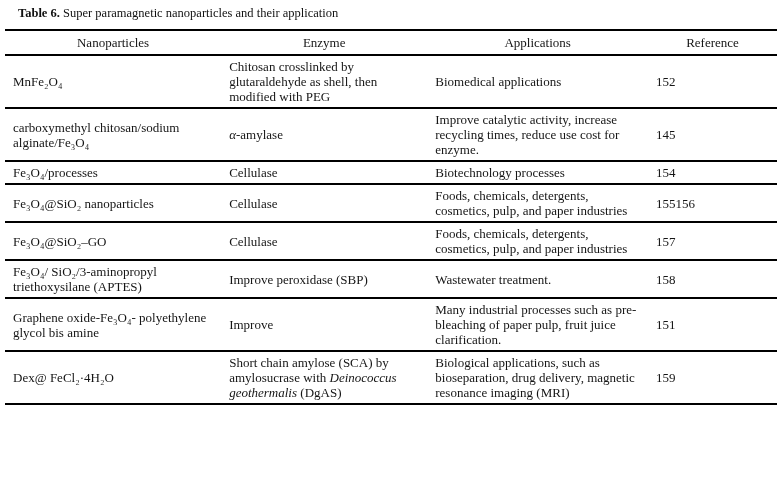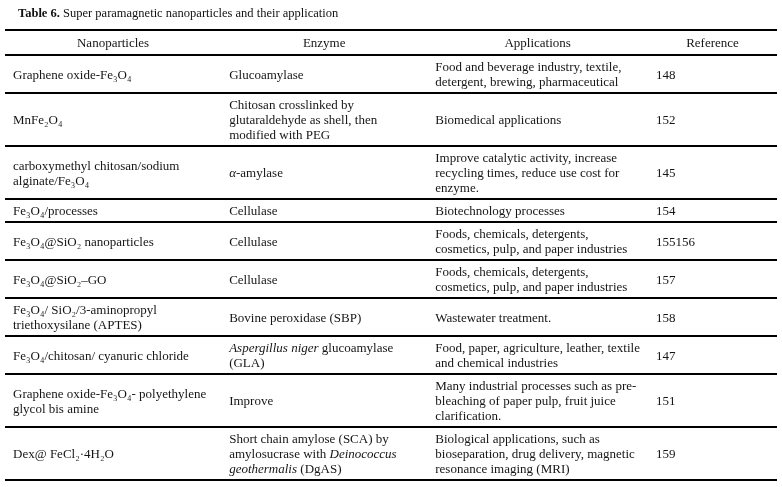--- a/index.html
+++ b/index.html
@@ -65,26 +65,20 @@
   <thead>
     <tr>
       <th>Nanoparticles</th>
       <th>Enzyme</th>
       <th>Applications</th>
       <th>Reference</th>
     </tr>
   </thead>
   <tbody>
     <tr>
-      <td>Graphene oxide-Fe₃O₄</td>
-      <td><span>Glucoamylase</span><span class="it"></span><span></span></td>
-      <td>Food and beverage industry, textile, detergent, brewing, pharmaceutical</td>
-      <td>148</td>
-    </tr>
-    <tr>
       <td>MnFe₂O₄</td>
       <td><span>Chitosan crosslinked by glutaraldehyde as shell, then modified with PEG</span><span class="it"></span><span></span></td>
       <td>Biomedical applications</td>
       <td>152</td>
     </tr>
     <tr>
       <td>carboxymethyl chitosan/sodium alginate/Fe₃O₄</td>
       <td><span></span><span class="it">α</span><span>-amylase</span></td>
       <td>Improve catalytic activity, increase recycling times, reduce use cost for enzyme.</td>
       <td>145</td>
@@ -102,29 +96,23 @@
       <td>155156</td>
     </tr>
     <tr>
       <td>Fe₃O₄@SiO₂–GO</td>
       <td><span>Cellulase</span><span class="it"></span><span></span></td>
       <td>Foods, chemicals, detergents, cosmetics, pulp, and paper industries</td>
       <td>157</td>
     </tr>
     <tr>
       <td>Fe₃O₄/ SiO₂/3-aminopropyl triethoxysilane (APTES)</td>
-      <td><span>Bovine peroxidase (SBP)</span><span class="it"></span><span></span></td>
+      <td><span>Improve peroxidase (SBP)</span><span class="it"></span><span></span></td>
       <td>Wastewater treatment.</td>
       <td>158</td>
-    </tr>
-    <tr>
-      <td>Fe₃O₄/chitosan/ cyanuric chloride</td>
-      <td><span></span><span class="it">Aspergillus niger</span><span> glucoamylase (GLA)</span></td>
-      <td>Food, paper, agriculture, leather, textile and chemical industries</td>
-      <td>147</td>
     </tr>
     <tr>
       <td>Graphene oxide-Fe₃O₄- polyethylene glycol bis amine</td>
       <td><span>Improve</span><span class="it"></span><span></span></td>
       <td>Many industrial processes such as pre-bleaching of paper pulp, fruit juice clarification.</td>
       <td>151</td>
     </tr>
     <tr>
       <td>Dex@ FeCl₂·4H₂O</td>
       <td><span>Short chain amylose (SCA) by amylosucrase with </span><span class="it">Deinococcus geothermalis</span><span> (DgAS)</span></td>

